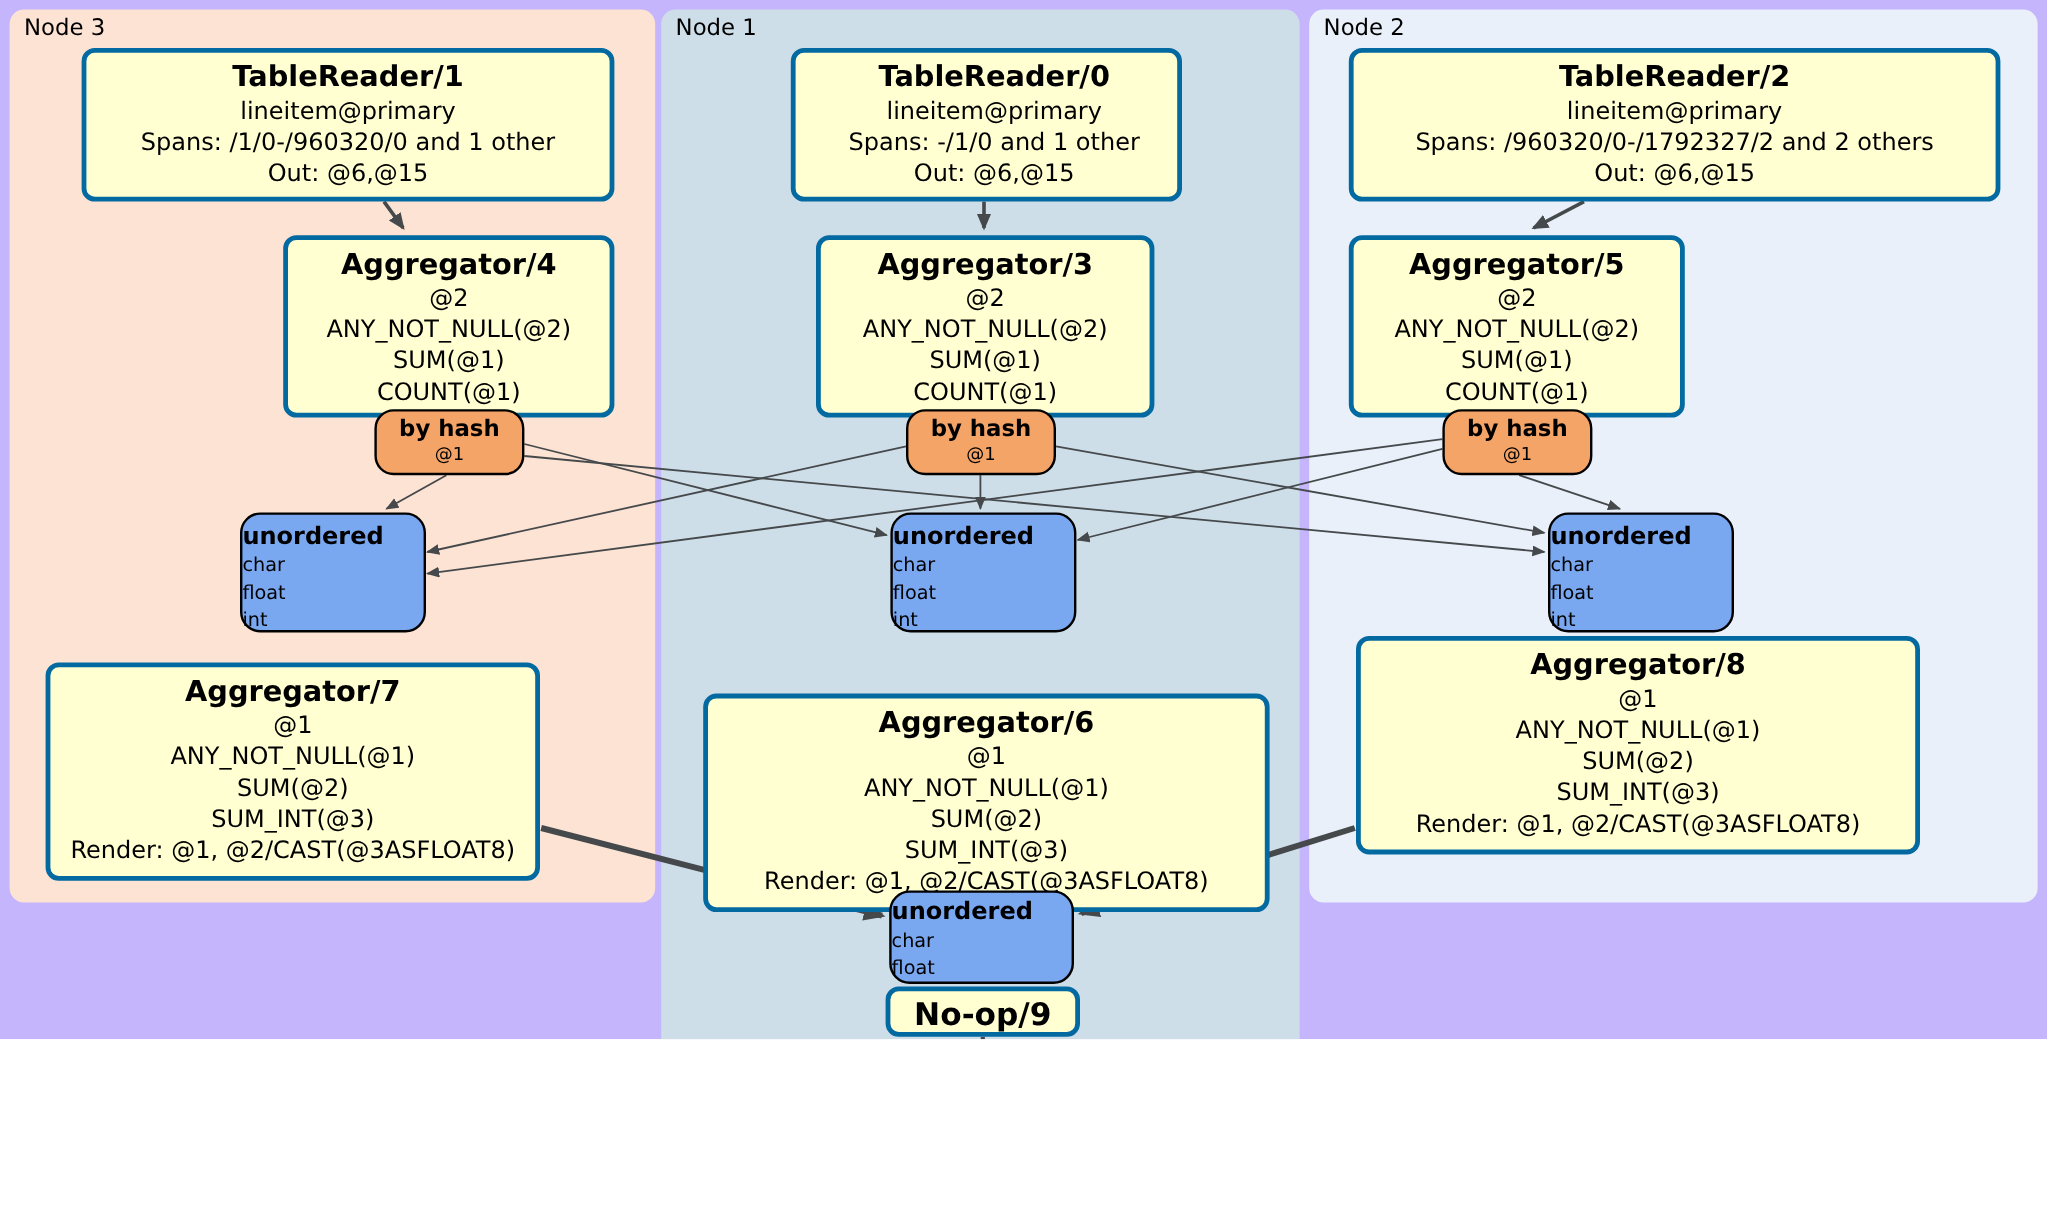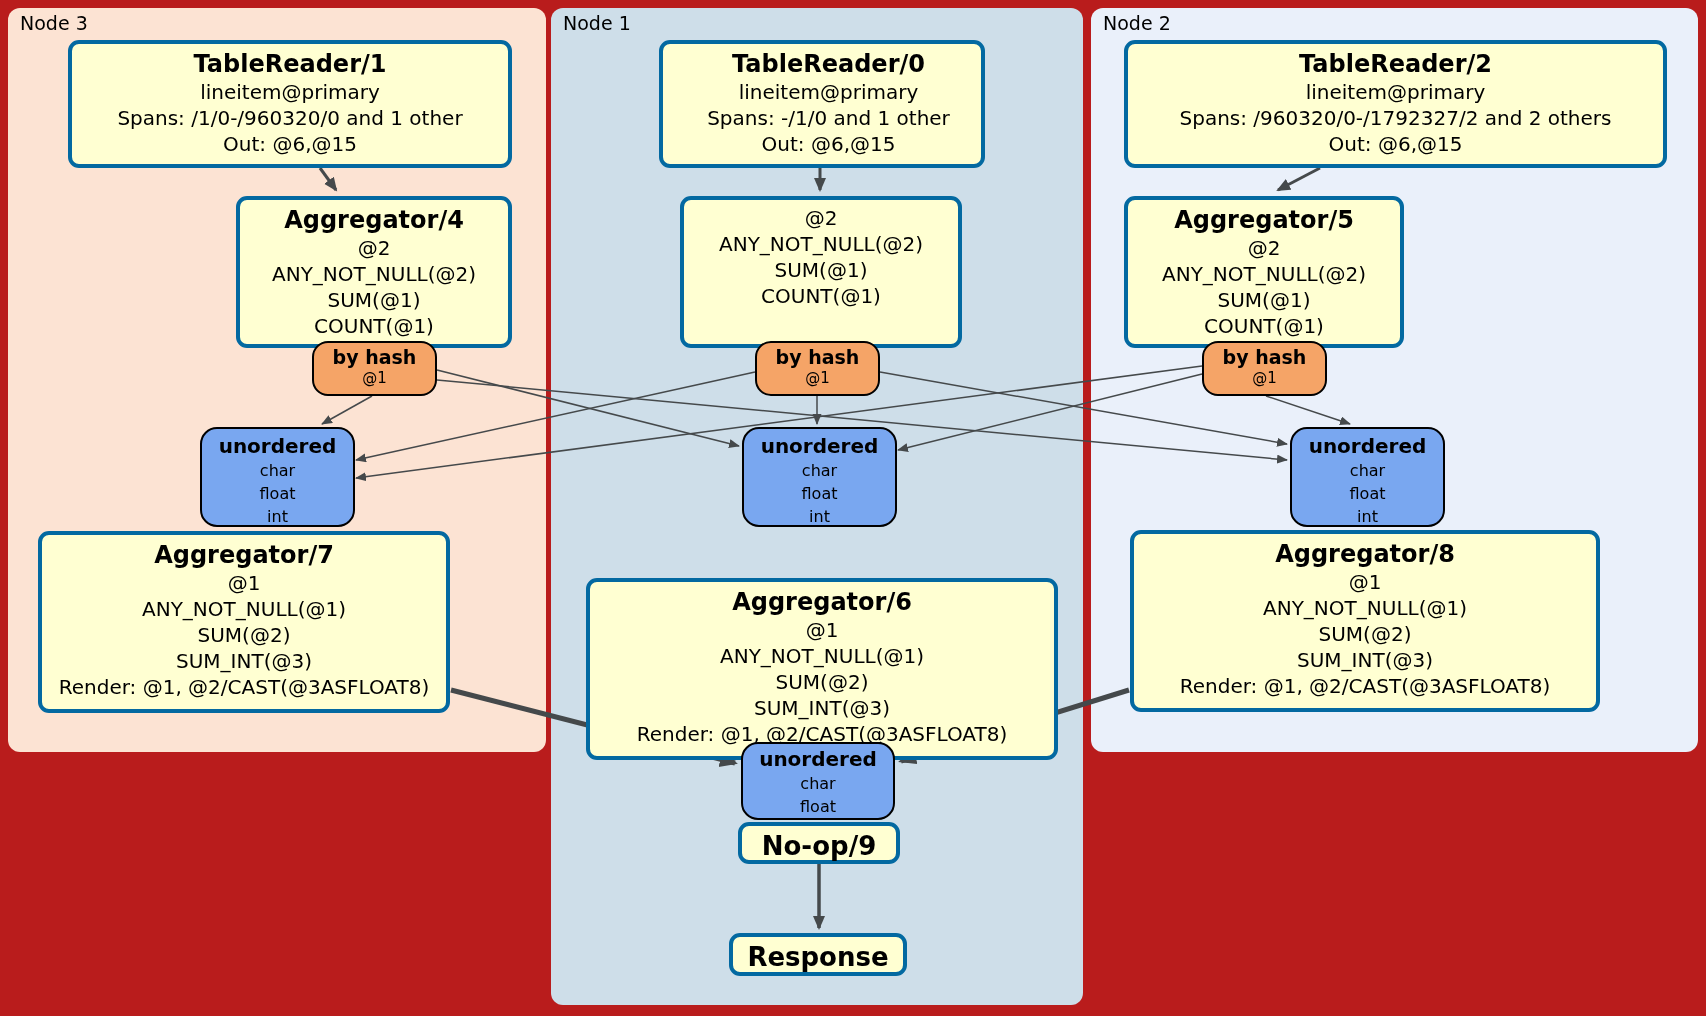--- a/index.html
+++ b/index.html
@@ -2,43 +2,43 @@
 <html style="--panel_node3: #fce3d3; --panel_node1: #cedee9; --panel_node2: #eaf0fa; --box_yellow: #ffffd2; --router_orange: #f5a467; --sync_blue: #79a7f0; --edge_color: #45494b;"><head>
 <meta charset="utf-8">
 <style>
   :root{
     --panel_node3:#fce3d3; --panel_node1:#cedee9; --panel_node2:#eaf0fa;
     --box_yellow:#ffffd2; --router_orange:#f5a467; --sync_blue:#79a7f0;
     --edge_color:#45494b; --text_color:#000000;
   }
   html,body{margin:0;padding:0;background:#ffffff;}
   #canvas{
-    position:relative; width:1706px; height:1016px; overflow:hidden;
-    background:#b91c1c; font-family:"DejaVu Sans","Liberation Sans",sans-serif;
+    position:relative; width:1706px; height:866px; overflow:hidden;
+    background:#c4b5fd; font-family:"DejaVu Sans","Liberation Sans",sans-serif;
     color:var(--text_color);
   }
   .panel{position:absolute; border-radius:12px;}
   .panel-label{position:absolute; font-size:19px; line-height:22px; color:#000;}
   .ybox{
     position:absolute; background:var(--box_yellow); border:4px solid #0369a1;
     border-radius:11px; box-sizing:border-box; text-align:center; padding-top:5px;
     z-index:3;
   }
   .ybox .title{font-weight:bold; font-size:24px; line-height:30px; white-space:nowrap;}
   .ybox .ln{font-size:20px; line-height:26px; white-space:nowrap;}
   .router{
     position:absolute; background:var(--router_orange); border:2px solid #000;
     border-radius:16px; box-sizing:border-box; text-align:center; padding-top:3px;
     z-index:4;
   }
   .router .title{font-weight:bold; font-size:19px; line-height:23px;}
   .router .ln{font-size:15px; line-height:19px;}
   .sync{
     position:absolute; background:var(--sync_blue); border:2px solid #000;
-    border-radius:17px; box-sizing:border-box; text-align:center; padding-top:4px;
+    border-radius:17px; box-sizing:border-box; text-align:left; padding-top:4px;
     z-index:4;
   }
   .sync .title{font-weight:bold; font-size:20px; line-height:26px;}
   .sync .ln{font-size:16px; line-height:23px;}
   .smallbox{padding-top:4px;}
   .smallbox .title{font-size:26px; line-height:32px;}
   #edges{position:absolute; left:0; top:0; z-index:2; pointer-events:none;}
 </style>
 </head>
 <body>
@@ -103,36 +103,37 @@
   <div class="router" style="left:312px; top:341px; width:125px; height:55px;">
     <div class="title">by hash</div>
     <div class="ln">@1</div>
   </div>
   <div class="sync" style="left:200px; top:427px; width:155px; height:100px;">
     <div class="title">unordered</div>
     <div class="ln">char</div>
     <div class="ln">float</div>
     <div class="ln">int</div>
   </div>
-  <div class="ybox" style="left:38px; top:531px; width:412px; height:182px;text-align:center;">
+  <div class="ybox" style="left:38px; top:552px; width:412px; height:182px;text-align:center;">
     <div class="title">Aggregator/7</div>
     <div class="ln">@1</div>
     <div class="ln">ANY_NOT_NULL(@1)</div>
     <div class="ln">SUM(@2)</div>
     <div class="ln">SUM_INT(@3)</div>
     <div class="ln">Render: @1, @2/CAST(@3ASFLOAT8)</div>
   </div>
 
   <div class="ybox" style="left:659px; top:40px; width:326px; height:128px;padding-left:13px;">
     <div class="title">TableReader/0</div>
     <div class="ln">lineitem@primary</div>
     <div class="ln">Spans: -/1/0 and 1 other</div>
     <div class="ln">Out: @6,@15</div>
   </div>
   <div class="ybox" style="left:680px; top:196px; width:282px; height:152px;">
+    <div class="title">Aggregator/3</div>
     <div class="ln">@2</div>
     <div class="ln">ANY_NOT_NULL(@2)</div>
     <div class="ln">SUM(@1)</div>
     <div class="ln">COUNT(@1)</div>
   </div>
   <div class="router" style="left:755px; top:341px; width:125px; height:55px;">
     <div class="title">by hash</div>
     <div class="ln">@1</div>
   </div>
   <div class="sync" style="left:742px; top:427px; width:155px; height:100px;">

